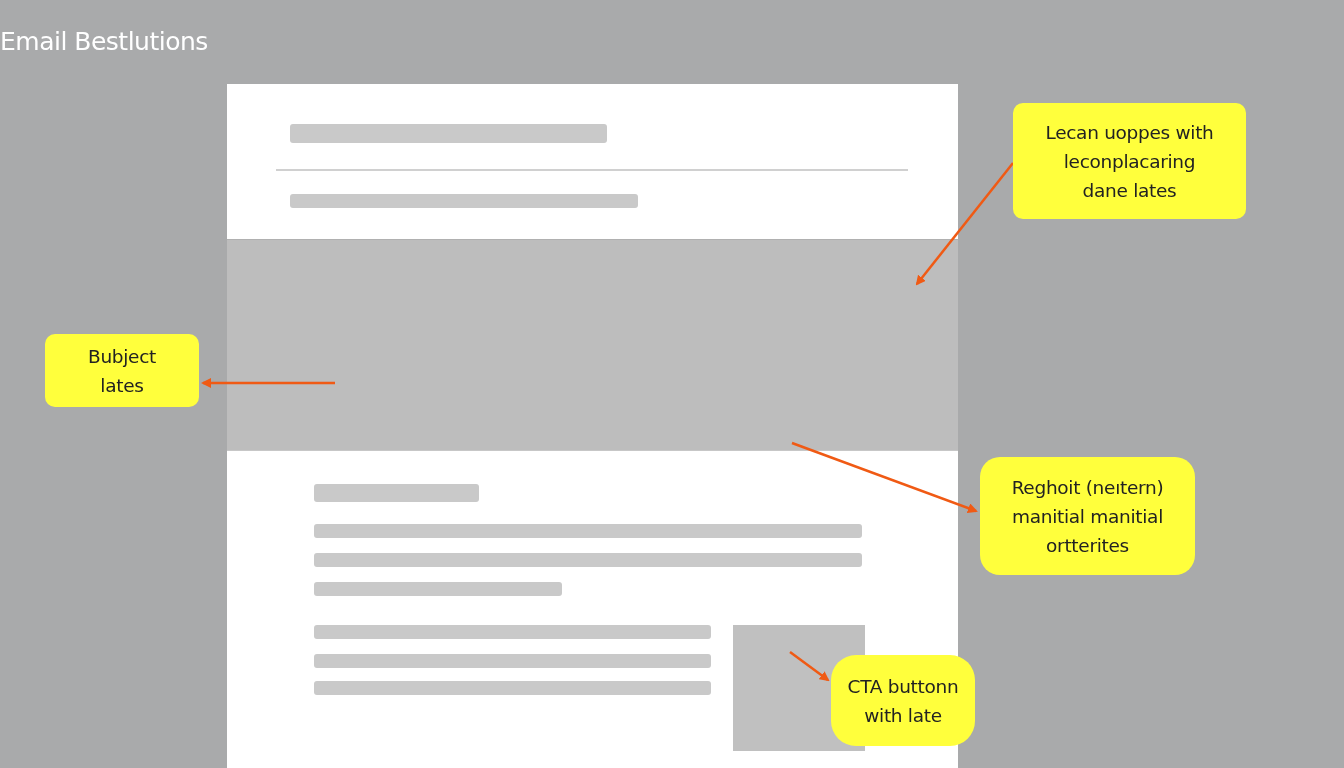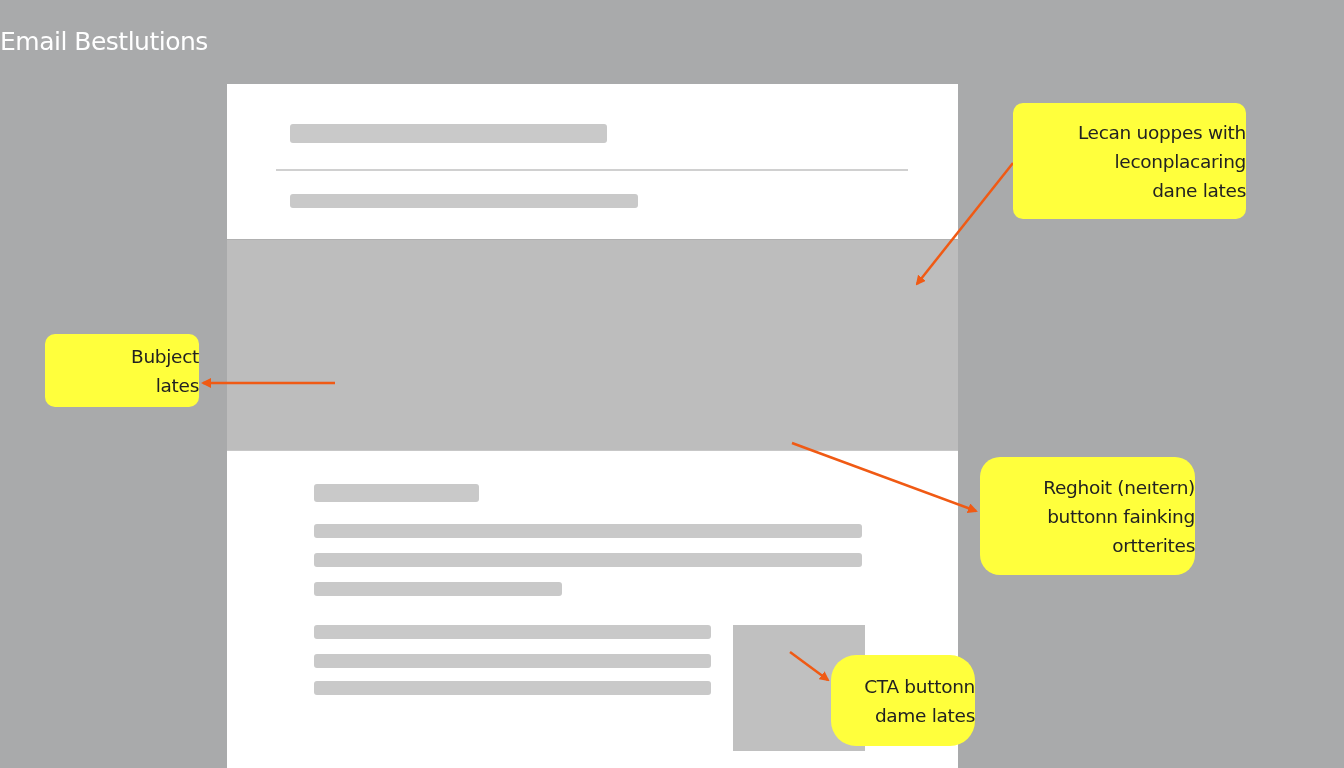--- a/index.html
+++ b/index.html
@@ -65,21 +65,21 @@
       position: absolute;
       background: #ffff3c;
       border-radius: 10px;
       color: #222222;
       font-size: 18.5px;
       line-height: 29px;
       text-align: center;
       display: flex;
       flex-direction: column;
       justify-content: center;
-      align-items: flex-end;
+      align-items: center;
       font-family: "DejaVu Sans", sans-serif;
       letter-spacing: -0.3px;
     }
     .callout span { display: block; white-space: nowrap; }
     svg.arrows {
       position: absolute;
       left: 0;
       top: 0;
       width: 1344px;
       height: 768px;
@@ -128,20 +128,20 @@
   <span>dane lates</span>
 </div>
 
 <div class="callout" style="left:45px; top:334px; width:154px; height:73px;">
   <span>Bubject</span>
   <span>lates</span>
 </div>
 
 <div class="callout" style="left:980px; top:457px; width:215px; height:118px;border-radius:20px;">
   <span>Reghoit (neıtern)</span>
-  <span>buttonn fainking</span>
+  <span>manitial manitial</span>
   <span>ortterites</span>
 </div>
 
 <div class="callout" style="left:831px; top:655px; width:144px; height:91px;border-radius:25px;">
   <span>CTA buttonn</span>
-  <span>dame lates</span>
+  <span>with late</span>
 </div>
 
 </body></html>

